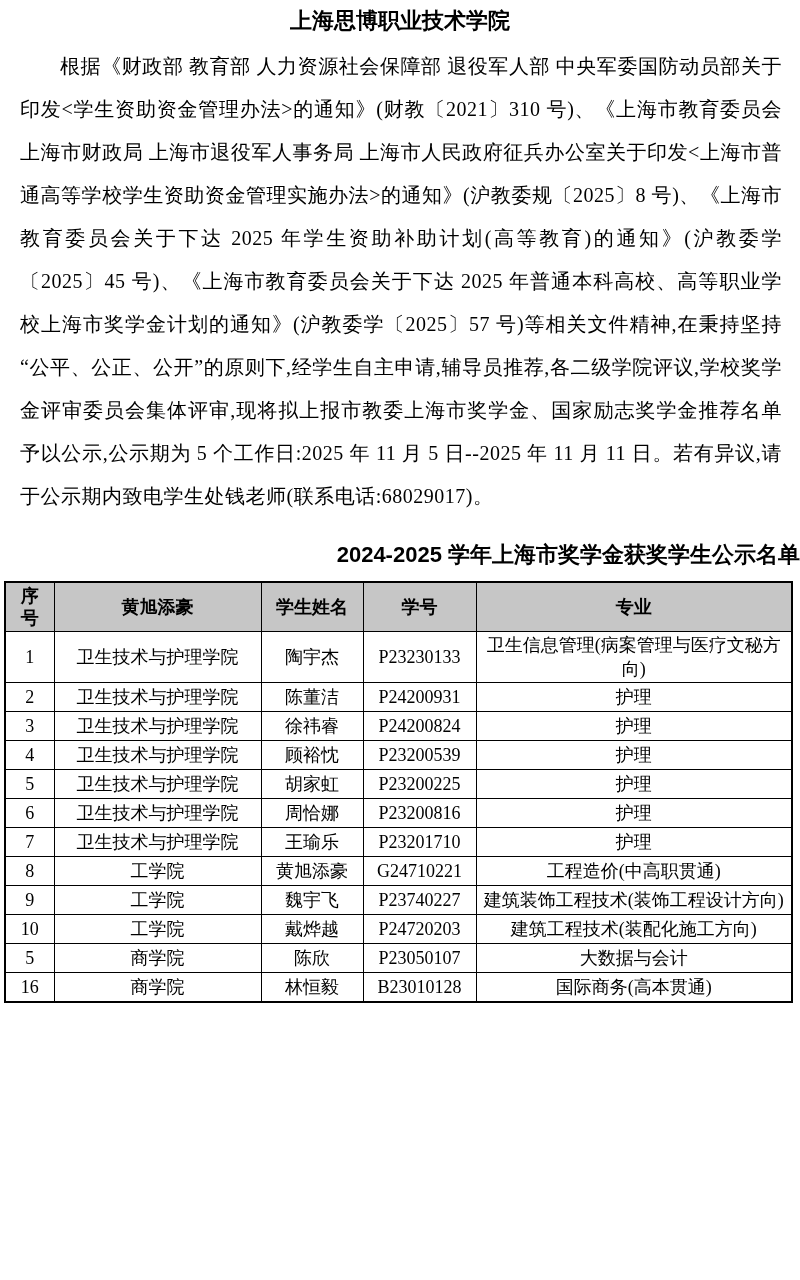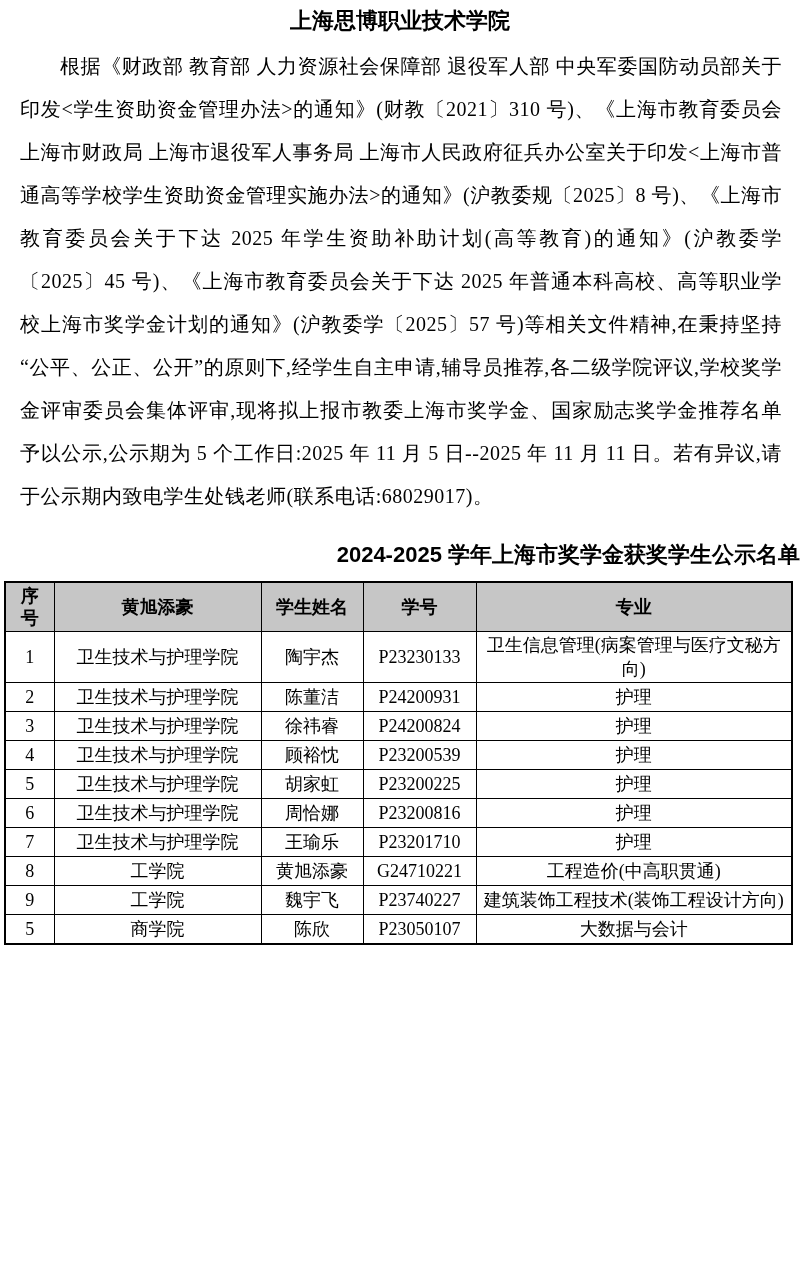--- a/index.html
+++ b/index.html
@@ -152,20 +152,34 @@
       <td>工程造价(中高职贯通)</td>
     </tr>
       <tr>
       <td>9</td>
       <td>工学院</td>
       <td>魏宇飞</td>
       <td>P23740227</td>
       <td>建筑装饰工程技术(装饰工程设计方向)</td>
     </tr>
       <tr>
+      <td>10</td>
+      <td>工学院</td>
+      <td>戴烨越</td>
+      <td>P24720203</td>
+      <td>建筑工程技术(装配化施工方向)</td>
+    </tr>
+      <tr>
       <td>5</td>
       <td>商学院</td>
       <td>陈欣</td>
       <td>P23050107</td>
       <td>大数据与会计</td>
     </tr>
+      <tr>
+      <td>16</td>
+      <td>商学院</td>
+      <td>林恒毅</td>
+      <td>B23010128</td>
+      <td>国际商务(高本贯通)</td>
+    </tr>
     </tbody>
 </table>
 
 </body></html>

